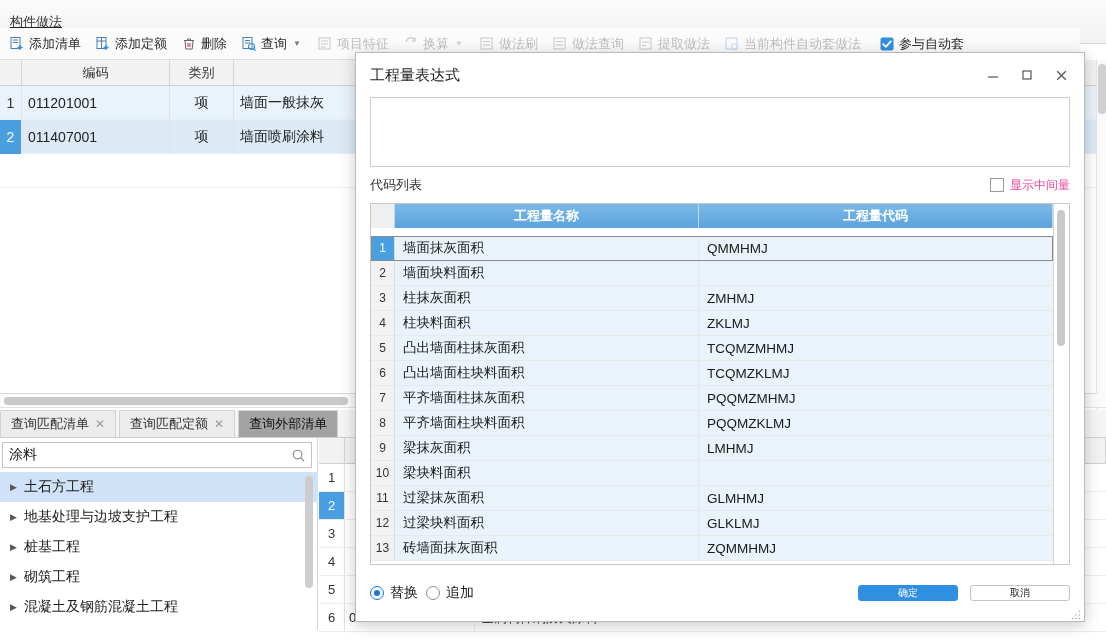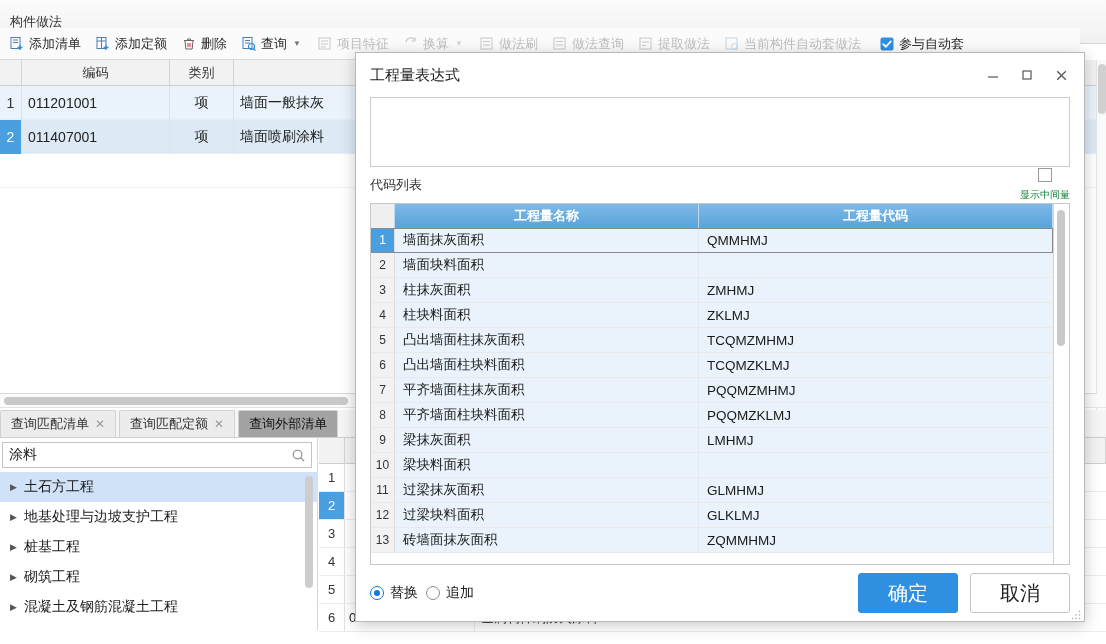--- a/index.html
+++ b/index.html
@@ -12,21 +12,21 @@
     color: #222;
     background: #ffffff;
   }
   #root { position: relative; width: 1106px; height: 644px; background:#fff; }
 
   
   .app-panel-title {
     position:absolute; left:0; top:0; width:1106px; height:44px;
     background: linear-gradient(to bottom,#fbfbfb,#f1f1f1);
     border-bottom:1px solid #d6d6d6;
-    display:flex; align-items:center;
+    display:flex; align-items:center;text-decoration:underline;
   }
   .app-panel-title .t { padding-left:10px; font-size:13px; color:#333; }
 
   .toolbar {
     position:absolute; left:0; top:28px; width:1080px; height:32px;
     background:#fbfbfb; border-bottom:1px solid #dcdcdc;
     display:flex; align-items:center; gap:0px; padding-left:2px;
     white-space:nowrap; overflow:hidden;
   }
   .tb-item {
@@ -146,29 +146,29 @@
   .win-btn svg { display:block; }
 
   .dlg-body { flex:1 1 auto; padding:0 14px; display:flex; flex-direction:column; overflow:hidden;}
   .expr-box {
     height:70px; border:1px solid #cccccc; background:#fff; margin-top:0px;
   }
   .list-label-row {
     height:36px; display:flex; align-items:center; justify-content:space-between;
     font-size:13px; color:#333;
   }
-  .chk-wrap { display:flex; align-items:center; gap:6px; font-size:10px; color:#15803d;flex-direction:column; }
+  .chk-wrap { display:flex; align-items:center; gap:6px; font-size:12px; color:#ec4899; }
   .chk-box { width:14px; height:14px; border:1px solid #9a9a9a; background:#fff; display:inline-block; }
 
   .code-table-wrap {
     flex:1 1 auto; border:1px solid #c8c8c8; background:#fff;
     display:flex; overflow:hidden; position:relative;
   }
   .ct-main { width:682px; flex:0 0 682px; overflow:hidden; }
-  .ct-head { display:flex; height:24px; }
+  .ct-head { display:flex; height:32px; }
   .ct-head .hc {
     height:24px; display:flex; align-items:center; justify-content:center;
     font-size:13px; color:#ffffff; font-weight:bold;
     background:linear-gradient(to bottom,#7db9e8,#5aa3dc);
     border-right:1px solid #bfd9ee;
   }
   .ct-head .hc.idx { background:#efefef; color:#efefef; width:24px; flex:0 0 24px;}
   .ct-head .hc.nm { width:304px; flex:0 0 304px; }
   .ct-head .hc.cd { flex:1 1 auto; }
   .ct-row { display:flex; height:25px; border-bottom:1px solid #e9e9e9; background:#eaf3fb; }
@@ -190,22 +190,22 @@
     flex:0 0 56px; height:56px; display:flex; align-items:center;
     padding:0 14px; gap:10px; position:relative;
   }
   .radio-grp { display:flex; align-items:center; gap:8px; }
   .radio { display:flex; align-items:center; gap:6px; font-size:14px; color:#1a1a1a; }
   .rdot { width:14px; height:14px; border-radius:50%; border:1px solid #8d8d8d; background:#fff;
           display:inline-block; position:relative; }
   .rdot.on { border-color:#1677d6; }
   .rdot.on:after { content:""; position:absolute; left:3px; top:3px; width:6px; height:6px; border-radius:50%; background:#1677d6;}
   .btn {
-    height:40px; min-width:100px; border-radius:3px; display:flex; align-items:center;
-    justify-content:center; font-size:20px;
+    height:16px; min-width:100px; border-radius:3px; display:flex; align-items:center;
+    justify-content:center; font-size:10px;
   }
   .btn.primary { background:#2f8fe0; color:#fff; border:1px solid #2f8fe0; }
   .btn.ghost { background:#fff; color:#222; border:1px solid #c5c5c5; }
   .footer-right { margin-left:auto; display:flex; gap:12px; }
   .resize-grip { position:absolute; right:3px; bottom:3px; width:10px; height:10px; }
 </style>
 </head>
 <body>
 
 <div id="root">

